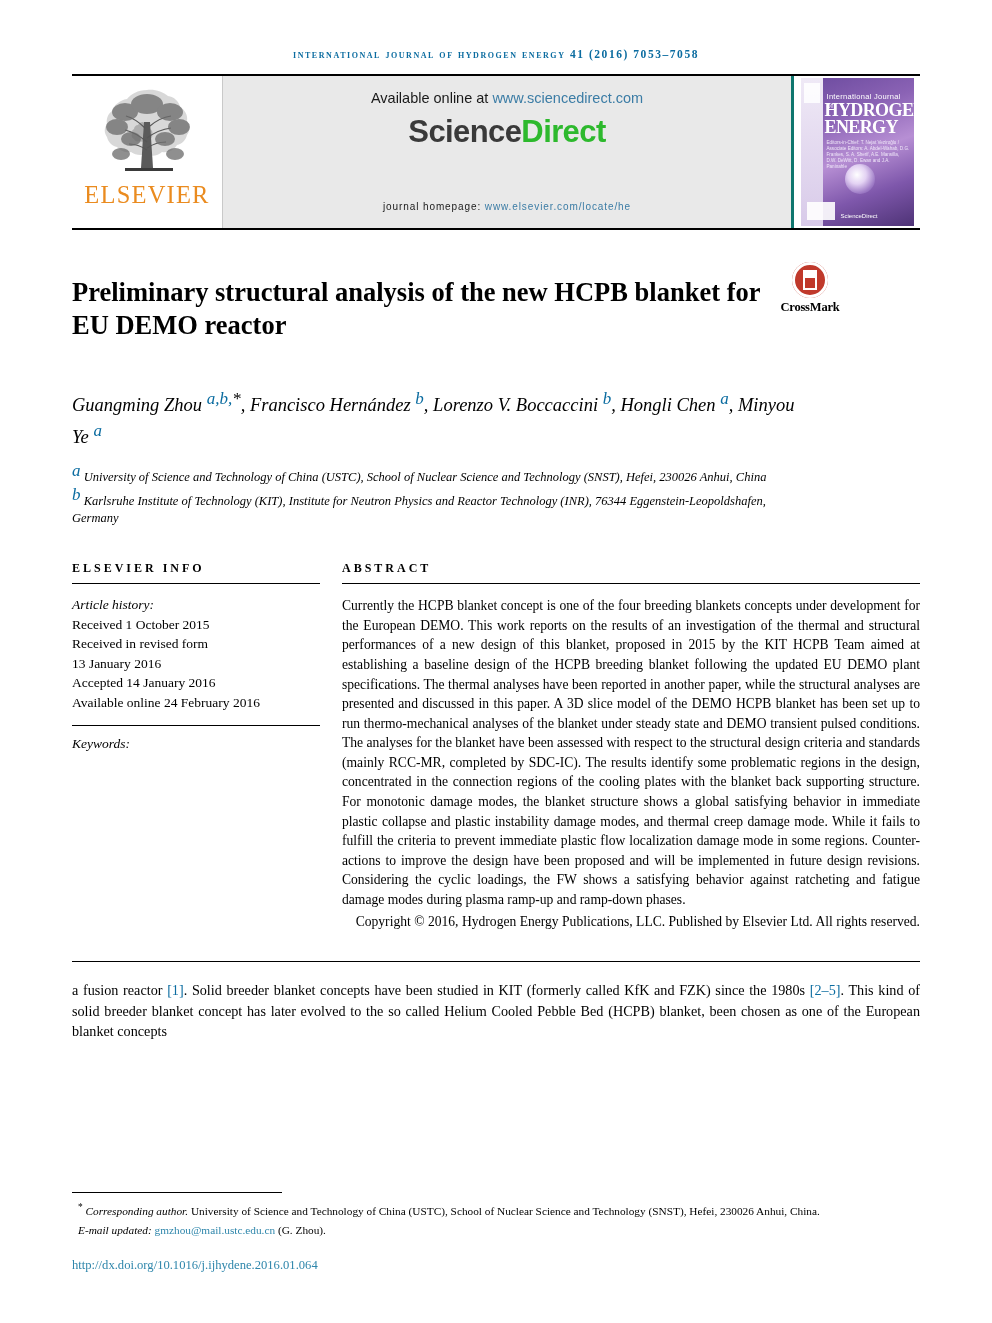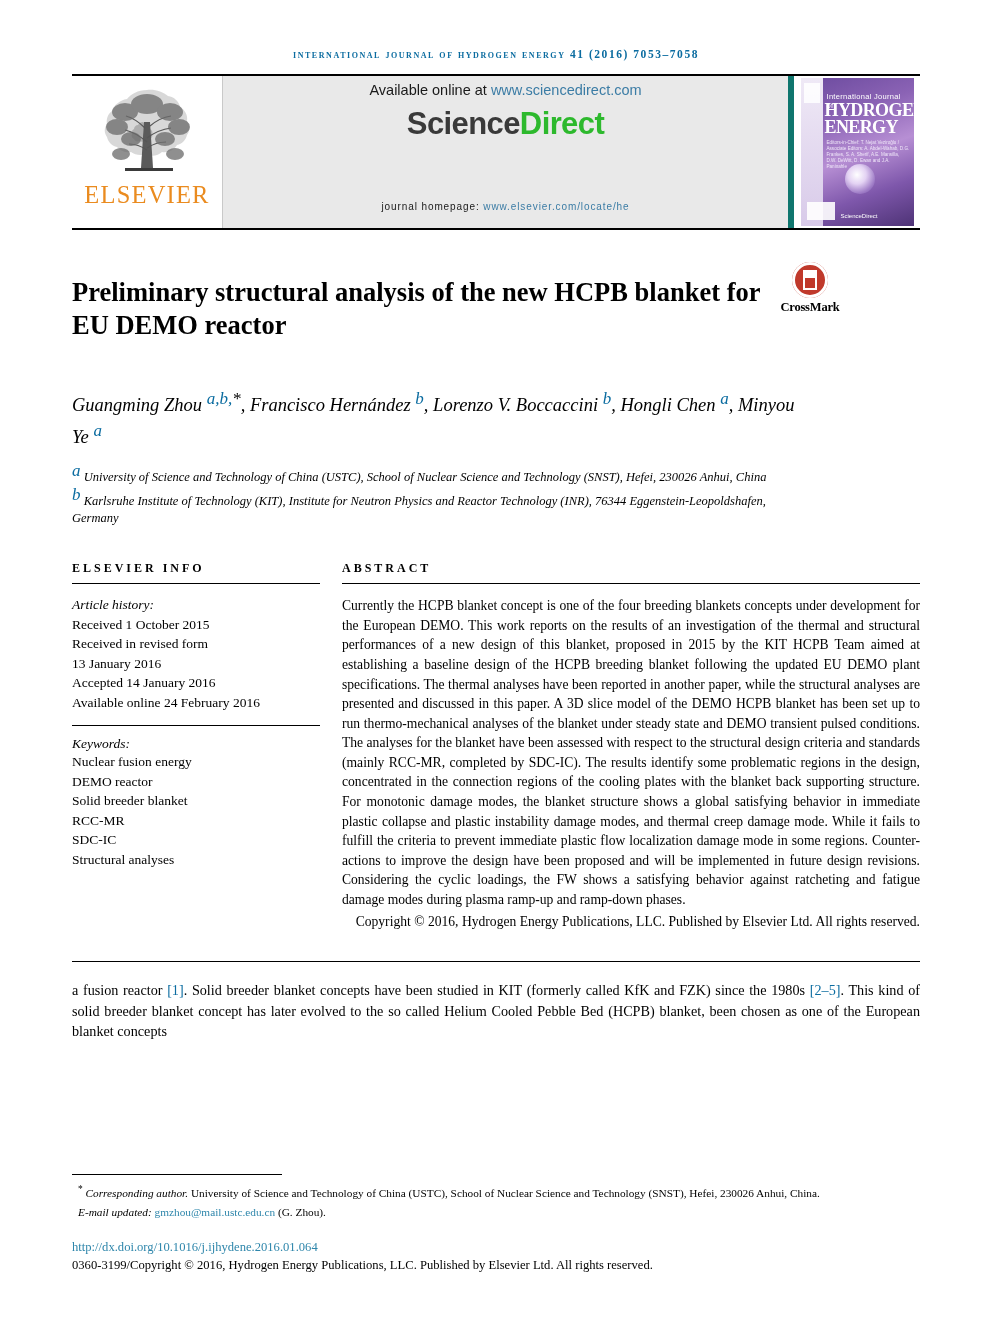--- a/index.html
+++ b/index.html
@@ -60,26 +60,26 @@
     color: #ea8b1f;
     font-family: "Liberation Serif", serif;
     font-size: 24.5px;
     letter-spacing: 1.2px;
     margin-top: 1px;
   }
   .sd-banner {
     flex: 1 1 auto;
     background: #e9e9e9;
     border-left: 1px solid #c9c9c9;
-    border-right: 6px solid #0f766e;
+    border-right: 3px solid #0f766e;
     display: flex;
     flex-direction: column;
     align-items: center;
     justify-content: flex-start;
-    padding-top: 6px;
+    padding-top: 14px;
     box-sizing: border-box;
     position: relative;
   }
   .avail-line {
     font-family: "Liberation Sans", sans-serif;
     font-size: 14.5px;
     color: #1a1a1a;
   }
   .avail-line a { color: #3b7ca5; text-decoration: none; }
   .sd-logo {
@@ -410,28 +410,20 @@
       <div class="hist">
         <div class="hd">Article history:</div>
         <div>Received 1 October 2015</div>
         <div>Received in revised form</div>
         <div>13 January 2016</div>
         <div>Accepted 14 January 2016</div>
         <div>Available online 24 February 2016</div>
       </div>
       <div class="rule-thin"></div>
       <div class="kw-title">Keywords:</div>
-      <div class="kw-list">
-        <div>Nuclear fusion energy</div>
-        <div>DEMO reactor</div>
-        <div>Solid breeder blanket</div>
-        <div>RCC-MR</div>
-        <div>SDC-IC</div>
-        <div>Structural analyses</div>
-      </div>
     </div>
 
     <div class="col-abs">
       <div class="sec-label">ABSTRACT</div>
       <div class="rule"></div>
       <div class="abstract">Currently the HCPB blanket concept is one of the four breeding blankets concepts under development for the European DEMO. This work reports on the results of an investigation of the thermal and structural performances of a new design of this blanket, proposed in 2015 by the KIT HCPB Team aimed at establishing a baseline design of the HCPB breeding blanket following the updated EU DEMO plant specifications. The thermal analyses have been reported in another paper, while the structural analyses are presented and discussed in this paper. A 3D slice model of the DEMO HCPB blanket has been set up to run thermo-mechanical analyses of the blanket under steady state and DEMO transient pulsed conditions. The analyses for the blanket have been assessed with respect to the structural design criteria and standards (mainly RCC-MR, completed by SDC-IC). The results identify some problematic regions in the design, concentrated in the connection regions of the cooling plates with the blanket back supporting structure. For monotonic damage modes, the blanket structure shows a global satisfying behavior in immediate plastic collapse and plastic instability damage modes, and thermal creep damage mode. While it fails to fulfill the criteria to prevent immediate plastic flow localization damage mode in some regions. Counter-actions to improve the design have been proposed and will be implemented in future design revisions. Considering the cyclic loadings, the FW shows a satisfying behavior against ratcheting and fatigue damage modes during plasma ramp-up and ramp-down phases.</div>
       <div class="copyright">Copyright © 2016, Hydrogen Energy Publications, LLC. Published by Elsevier Ltd. All rights reserved.</div>
     </div>
   </div>
 
@@ -446,16 +438,15 @@
   <div class="footer">
     <div class="foot-rule"></div>
     <div class="foot-note indent">
       <sup>*</sup>
       <span class="ital">Corresponding author.</span><span> University of Science and Technology of China (USTC), School of Nuclear Science and Technology (SNST), Hefei, 230026 Anhui, China.</span>
     </div>
     <div class="foot-note indent" style="margin-top:3px;">
       <span class="ital">E-mail updated: </span><a href="#">gmzhou@mail.ustc.edu.cn</a><span> (G. Zhou).</span>
     </div>
     <div class="doi">http://dx.doi.org/10.1016/j.ijhydene.2016.01.064</div>
-    <div class="issn">0360-3199/Copyright © 2016, Hydrogen Energy Publications, LLC. Published by Elsevier Ltd. All rights reserved.</div>
   </div>
 
 </div>
 
 </body></html>

